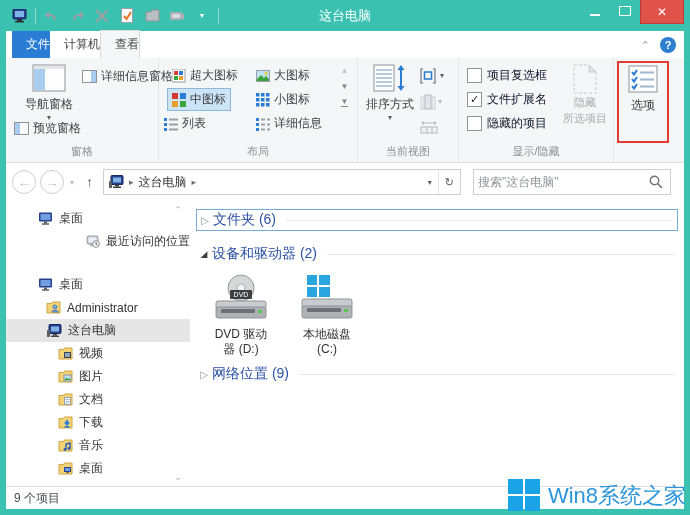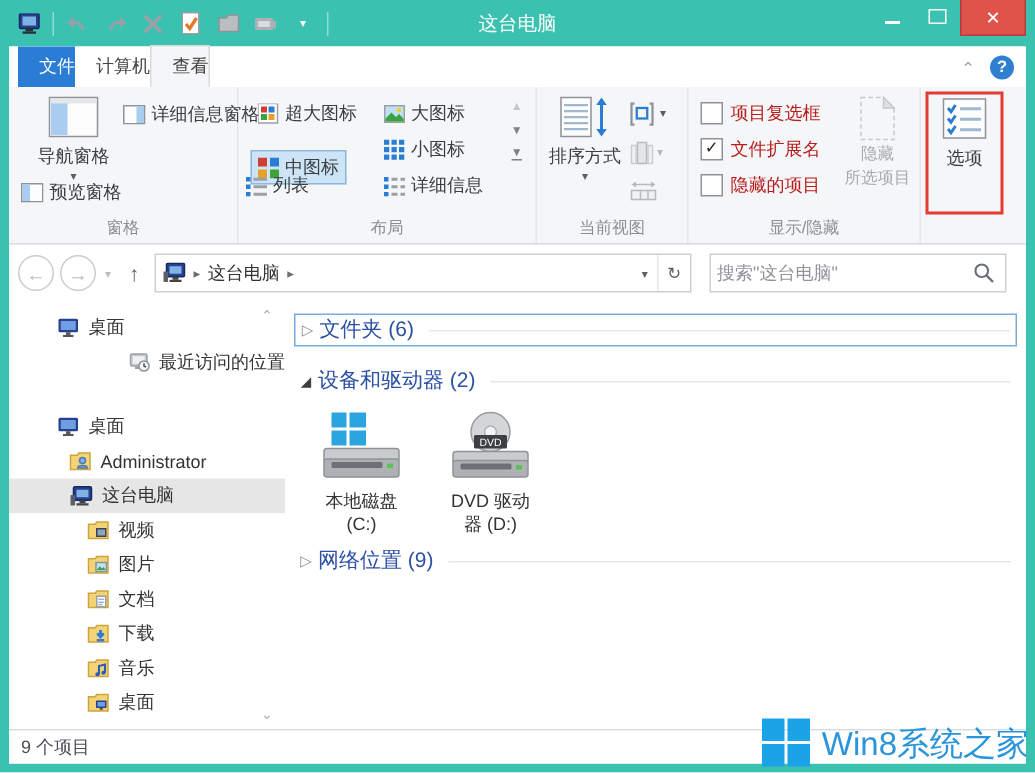--- a/index.html
+++ b/index.html
@@ -40,21 +40,21 @@
   .g-layout{width:198px;}
   .lay-item{position:absolute;display:flex;align-items:center;gap:4px;padding:2px 4px;border:1px solid transparent;white-space:nowrap;color:#3b3e42;}
   .lay-item.selected{background:#cde4f7;border-color:#8fb8de;}
   .lay-spin{position:absolute;right:6px;top:8px;width:13px;display:flex;flex-direction:column;gap:7px;align-items:center;color:#7d838a;font-size:8px;}
   .lay-spin .dim{color:#c3c7cb;}
   .lay-spin .last{border-bottom:1px solid #7d838a;line-height:8px;}
   
   .g-curview{width:100px;}
   
   .g-showhide{width:154px;}
-  .cb-row{position:absolute;display:flex;align-items:center;gap:5px;white-space:nowrap;color:#b91c1c;}
+  .cb-row{position:absolute;display:flex;align-items:center;gap:5px;white-space:nowrap;color:#0f172a;}
   .cb{width:13px;height:13px;background:#fff;border:1px solid #8e9296;display:flex;align-items:center;justify-content:center;font-size:11px;color:#222;line-height:13px;}
   .cb::after{content:"";}
   .cb.checked::after{content:"✓";}
   .hide-sel{position:absolute;left:100px;top:6px;width:52px;display:flex;flex-direction:column;align-items:center;gap:1px;color:#a7abaf;font-size:11px;}
   
   .g-options{width:60px;border-right:none;}
   .opt-box{position:absolute;left:3px;top:3px;width:48px;height:76px;border:2px solid #e23c32;display:flex;flex-direction:column;align-items:center;padding-top:2px;gap:4px;color:#3b3e42;}
   
   .addr-row{flex:0 0 38px;display:flex;align-items:center;background:#fff;padding:0 0 0 6px;gap:4px;}
   .nav-circ{width:22px;height:22px;border-radius:50%;border:1px solid #c9cdd1;color:#b9bec3;display:flex;align-items:center;justify-content:center;font-size:13px;}
@@ -213,21 +213,21 @@
           <span>超大图标</span>
         </div>
         <div class="lay-item" style="left:92px;top:6px;">
           <svg width="14" height="14" viewBox="0 0 14 14">
               <rect x="0.5" y="1.5" width="13" height="11" fill="#bfe0f7" stroke="#9aa0a6"></rect>
               <path d="M1 10 L5 6 L8 9 L10 7 L13 10 L13 12 L1 12 Z" fill="#3ba33b"></path>
               <circle cx="10" cy="4.5" r="1.5" fill="#e8d22c"></circle>
             </svg>
           <span>大图标</span>
         </div>
-        <div class="lay-item selected" style="left:8px;top:42px;">
+        <div class="lay-item selected" style="left:8px;top:30px;">
           <svg width="14" height="14" viewBox="0 0 14 14">
               <rect x="0" y="0" width="6" height="6" fill="#d23c32"></rect>
               <rect x="8" y="0" width="6" height="6" fill="#2a7cd4"></rect>
               <rect x="0" y="8" width="6" height="6" fill="#e8a02c"></rect>
               <rect x="8" y="8" width="6" height="6" fill="#3ba33b"></rect>
             </svg>
           <span>中图标</span>
         </div>
         <div class="lay-item" style="left:92px;top:30px;">
           <svg width="14" height="14" viewBox="0 0 14 14">
@@ -529,52 +529,52 @@
         </div>
         <div style="height:12px;"></div>
         <div class="grp-header">
           <span class="arrow exp">◢</span>
           <span>设备和驱动器 (2)</span>
           <span class="hr"></span>
         </div>
         <div class="drives">
           <div class="drive">
             <svg width="56" height="52" viewBox="0 0 56 52">
+              <circle cx="28" cy="15" r="13" fill="#d4d6d8" stroke="#979a9d"></circle>
+              <circle cx="28" cy="15" r="4" fill="#f2f3f4" stroke="#b0b3b6"></circle>
+              <rect x="17" y="17" width="22" height="9" rx="1" fill="#3c4043"></rect>
+              <text x="28" y="24" text-anchor="middle" font-size="7" fill="#fff" font-family="Liberation Sans, sans-serif">DVD</text>
+              <rect x="3" y="28" width="50" height="8" rx="2" fill="#c9ccce" stroke="#8f9396"></rect>
+              <rect x="3" y="34" width="50" height="11" rx="2" fill="#aeb2b5" stroke="#8f9396"></rect>
+              <rect x="8" y="36" width="34" height="4" rx="1" fill="#6d7175"></rect>
+              <rect x="45" y="37" width="4" height="3" fill="#58c458"></rect>
+            </svg>
+            <div class="dlbl">
+              <div>DVD 驱动</div>
+              <div>器 (D:)</div>
+            </div>
+          </div>
+          <div class="drive">
+            <svg width="56" height="52" viewBox="0 0 56 52">
               <g>
                   <rect x="8" y="2" width="10" height="10" fill="#2aa5e0"></rect>
                   <rect x="20" y="2" width="11" height="10" fill="#2aa5e0"></rect>
                   <rect x="8" y="14" width="10" height="10" fill="#2aa5e0"></rect>
                   <rect x="20" y="14" width="11" height="10" fill="#2aa5e0"></rect>
                 </g>
               <rect x="3" y="26" width="50" height="9" rx="2" fill="#c9ccce" stroke="#8f9396"></rect>
               <rect x="3" y="33" width="50" height="12" rx="2" fill="#aeb2b5" stroke="#8f9396"></rect>
               <rect x="8" y="35" width="34" height="4" rx="1" fill="#6d7175"></rect>
               <rect x="45" y="36" width="4" height="3" fill="#58c458"></rect>
             </svg>
             <div class="dlbl">
               <div>本地磁盘</div>
               <div>(C:)</div>
             </div>
           </div>
-          <div class="drive">
-            <svg width="56" height="52" viewBox="0 0 56 52">
-              <circle cx="28" cy="15" r="13" fill="#d4d6d8" stroke="#979a9d"></circle>
-              <circle cx="28" cy="15" r="4" fill="#f2f3f4" stroke="#b0b3b6"></circle>
-              <rect x="17" y="17" width="22" height="9" rx="1" fill="#3c4043"></rect>
-              <text x="28" y="24" text-anchor="middle" font-size="7" fill="#fff" font-family="Liberation Sans, sans-serif">DVD</text>
-              <rect x="3" y="28" width="50" height="8" rx="2" fill="#c9ccce" stroke="#8f9396"></rect>
-              <rect x="3" y="34" width="50" height="11" rx="2" fill="#aeb2b5" stroke="#8f9396"></rect>
-              <rect x="8" y="36" width="34" height="4" rx="1" fill="#6d7175"></rect>
-              <rect x="45" y="37" width="4" height="3" fill="#58c458"></rect>
-            </svg>
-            <div class="dlbl">
-              <div>DVD 驱动</div>
-              <div>器 (D:)</div>
-            </div>
-          </div>
         </div>
         <div class="grp-header">
           <span class="arrow">▷</span>
           <span>网络位置 (9)</span>
           <span class="hr"></span>
         </div>
       </div>
     </div>
 
     <div class="statusbar">

